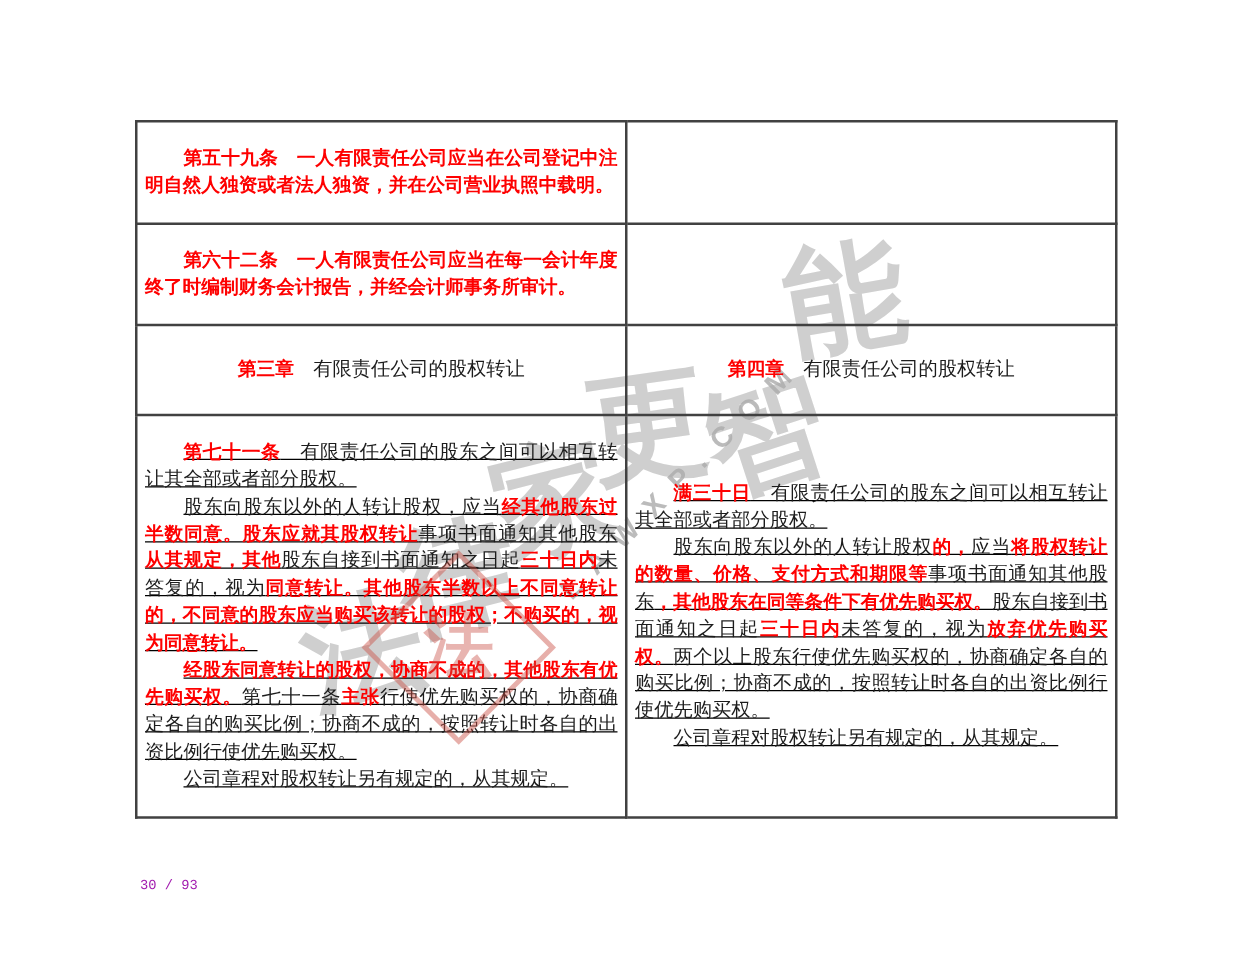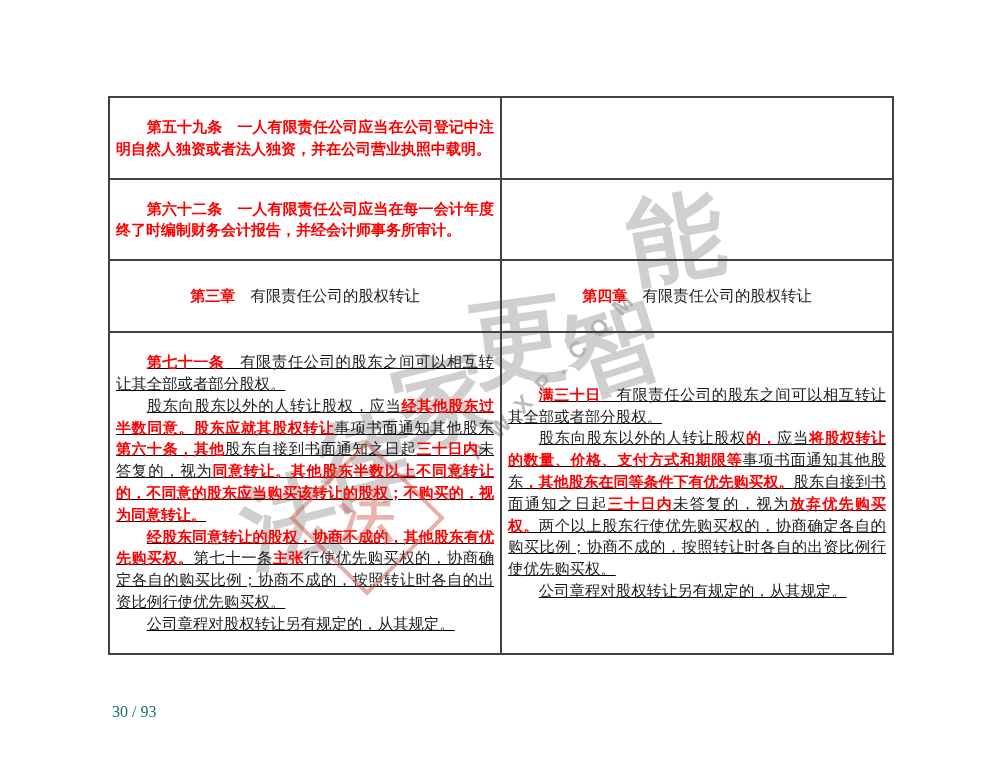--- a/index.html
+++ b/index.html
@@ -68,22 +68,22 @@
   .para.center{text-indent:0;text-align:center;}
   .run-red{
     color:#fe0000;font-weight:bold;
     font-family:"Liberation Sans",sans-serif;
     font-size:15px;
   }
   .run-black{color:#1c1c1c;}
   
   .footer-page-num{
     position:absolute;left:112px;top:703px;z-index:2;
-    font-size:16px;color:#0f766e;
-    font-family:Liberation Serif, serif;
+    font-size:11px;color:#a21caf;
+    font-family:Liberation Mono, monospace;
   }
 </style>
 </head>
 <body>
 
 <div class="wm-layer">
   <div id="wm-chars">
       <span class="wm-char">法</span>
       <span class="wm-char">律</span>
       <span class="wm-char">家</span>
@@ -120,21 +120,21 @@
         <td>
           <div class="para center"><span class="run-red">第三章</span><span class="run-black">　有限责任公司的股权转让</span></div>
         </td>
         <td>
           <div class="para center"><span class="run-red">第四章</span><span class="run-black">　有限责任公司的股权转让</span></div>
         </td>
       </tr>
       <tr>
         <td>
           <div class="para"><span class="run-red">第七十一条</span><span class="run-black">　有限责任公司的股东之间可以相互转让其全部或者部分股权。</span></div>
-          <div class="para"><span class="run-black">股东向股东以外的人转让股权，应当</span><span class="run-red">经其他股东过半数同意。股东应就其股权转让</span><span class="run-black">事项书面通知其他股东</span><span class="run-red">第六十条，其他</span><span class="run-black">股东自接到书面通知之日起</span><span class="run-red">三十日内</span><span class="run-black">未答复的，视为</span><span class="run-red">同意转让。其他股东半数以上不同意转让的，不同意的股东应当购买该转让的股权；不购买的，视为同意转让。</span></div>
+          <div class="para"><span class="run-black">股东向股东以外的人转让股权，应当</span><span class="run-red">经其他股东过半数同意。股东应就其股权转让</span><span class="run-black">事项书面通知其他股东</span><span class="run-red">从其规定，其他</span><span class="run-black">股东自接到书面通知之日起</span><span class="run-red">三十日内</span><span class="run-black">未答复的，视为</span><span class="run-red">同意转让。其他股东半数以上不同意转让的，不同意的股东应当购买该转让的股权；不购买的，视为同意转让。</span></div>
           <div class="para"><span class="run-red">经股东同意转让的股权，协商不成的，其他股东有优先购买权。</span><span class="run-black">第七十一条</span><span class="run-red">主张</span><span class="run-black">行使优先购买权的，协商确定各自的购买比例；协商不成的，按照转让时各自的出资比例行使优先购买权。</span></div>
           <div class="para"><span class="run-black">公司章程对股权转让另有规定的，从其规定。</span></div>
         </td>
         <td>
           <div class="para"><span class="run-red">满三十日</span><span class="run-black">　有限责任公司的股东之间可以相互转让其全部或者部分股权。</span></div>
           <div class="para"><span class="run-black">股东向股东以外的人转让股权</span><span class="run-red">的，</span><span class="run-black">应当</span><span class="run-red">将股权转让的数量、价格、支付方式和期限等</span><span class="run-black">事项书面通知其他股东</span><span class="run-red">，其他股东在同等条件下有优先购买权。</span><span class="run-black">股东自接到书面通知之日起</span><span class="run-red">三十日内</span><span class="run-black">未答复的，视为</span><span class="run-red">放弃优先购买权。</span><span class="run-black">两个以上股东行使优先购买权的，协商确定各自的购买比例；协商不成的，按照转让时各自的出资比例行使优先购买权。</span></div>
           <div class="para"><span class="run-black">公司章程对股权转让另有规定的，从其规定。</span></div>
         </td>
       </tr>
     </tbody>

